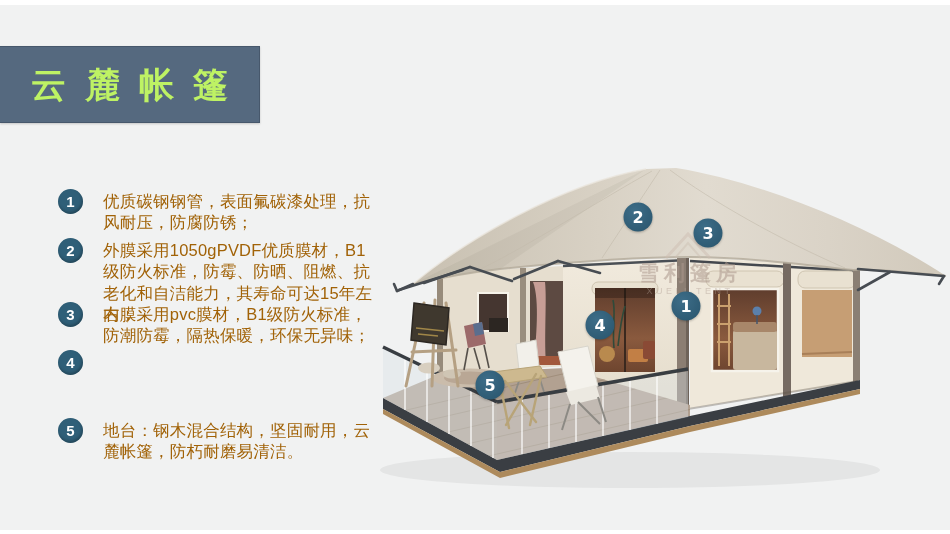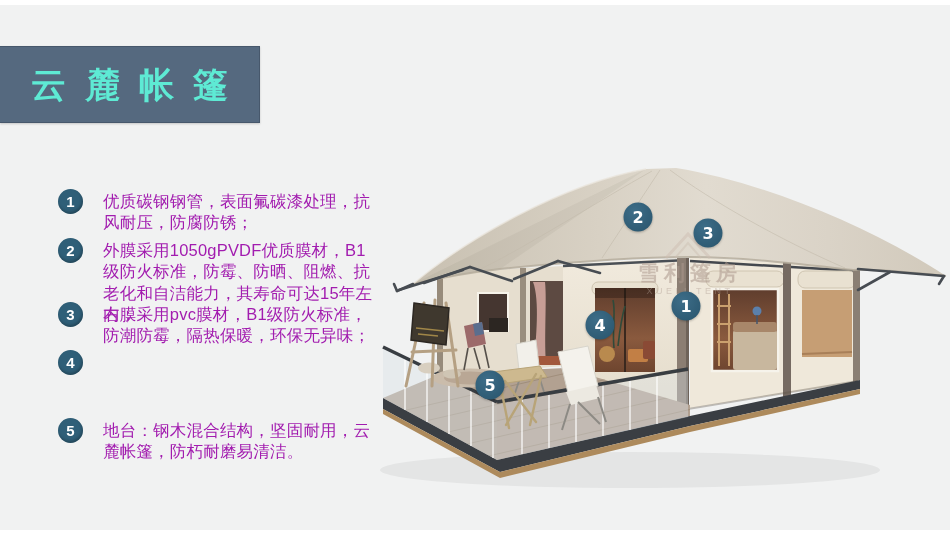--- a/index.html
+++ b/index.html
@@ -13,38 +13,38 @@
   .edge-strip.bottom{bottom:0;height:4px;}
 
   
   .banner{
     position:absolute;left:0;top:46px;width:260px;height:77px;
     display:flex;align-items:center;box-sizing:border-box;padding-left:31px;
     border:1px solid rgba(45,58,74,0.35);border-left:none;
     box-shadow:0 1px 2px rgba(0,0,0,0.18);
   }
   .banner h1{
-    margin:0;color:#5eead4;font-size:35px;font-weight:bold;
+    margin:0;color:#bef264;font-size:35px;font-weight:bold;
     letter-spacing:19px;white-space:nowrap;line-height:1;
   }
 
   
   .features{list-style:none;margin:0;padding:0;}
   .feature{
     position:absolute;left:58px;width:315px;
     display:flex;align-items:flex-start;
   }
   .feature .num-badge{
     flex:0 0 auto;width:25px;height:25px;border-radius:50%;
     color:#fff;font-size:15px;font-weight:bold;line-height:25px;text-align:center;
     margin-top:-2px;box-shadow:inset -1px -2px 3px rgba(0,0,0,0.25);
   }
   .feature p{
     margin:0 0 0 20px;width:270px;
-    font-size:16.5px;line-height:21.3px;color:#a21caf;
+    font-size:16.5px;line-height:21.3px;color:#a16207;
     letter-spacing:0.2px;
   }
   .f1{top:191px}.f2{top:240px}.f3{top:304px}.f4{top:352px}.f5{top:420px}
 
   
   .tent-figure{position:absolute;left:378px;top:150px;width:572px;height:384px;}
   .tent-figure svg{display:block;width:100%;height:100%;}
   .badge-circle{filter:drop-shadow(0 1px 1px rgba(0,0,0,0.25));}
   .badge-num{fill:#ffffff;font-family:"DejaVu Sans","Liberation Sans",sans-serif;
     font-weight:bold;font-size:16px;text-anchor:middle;}

